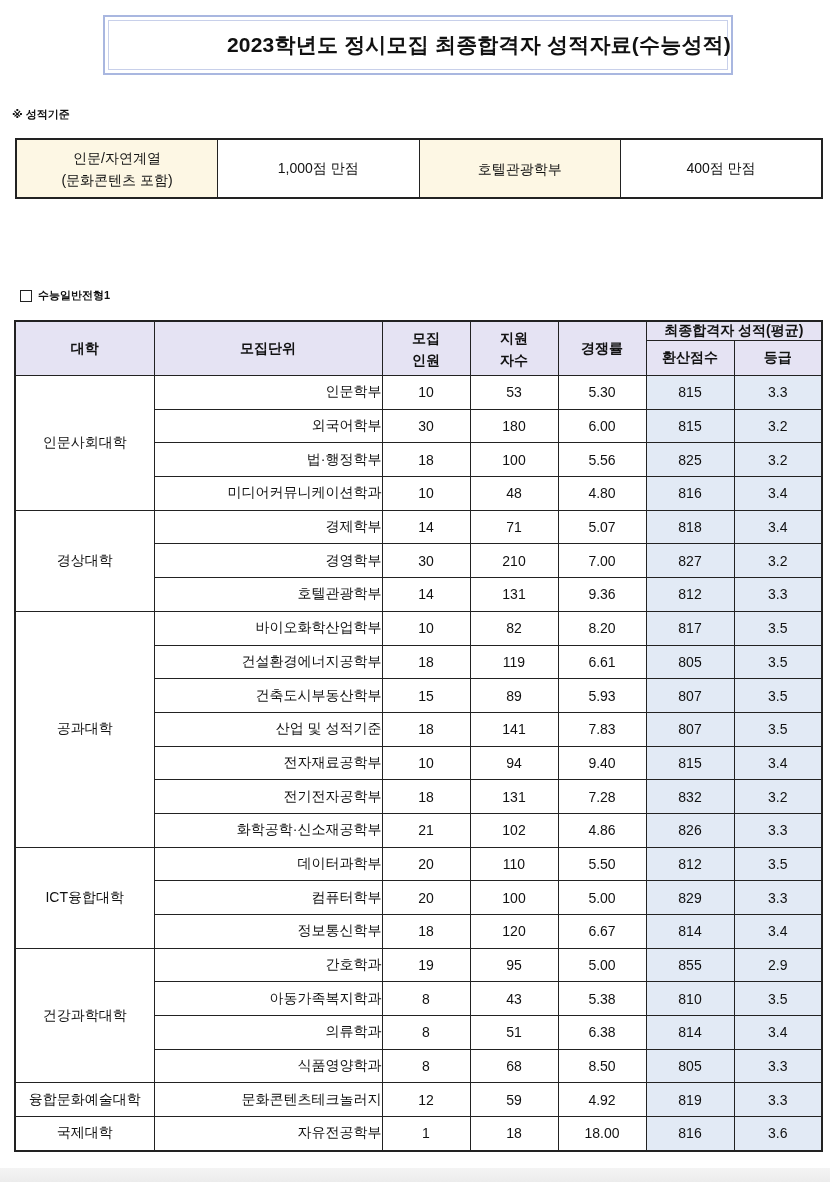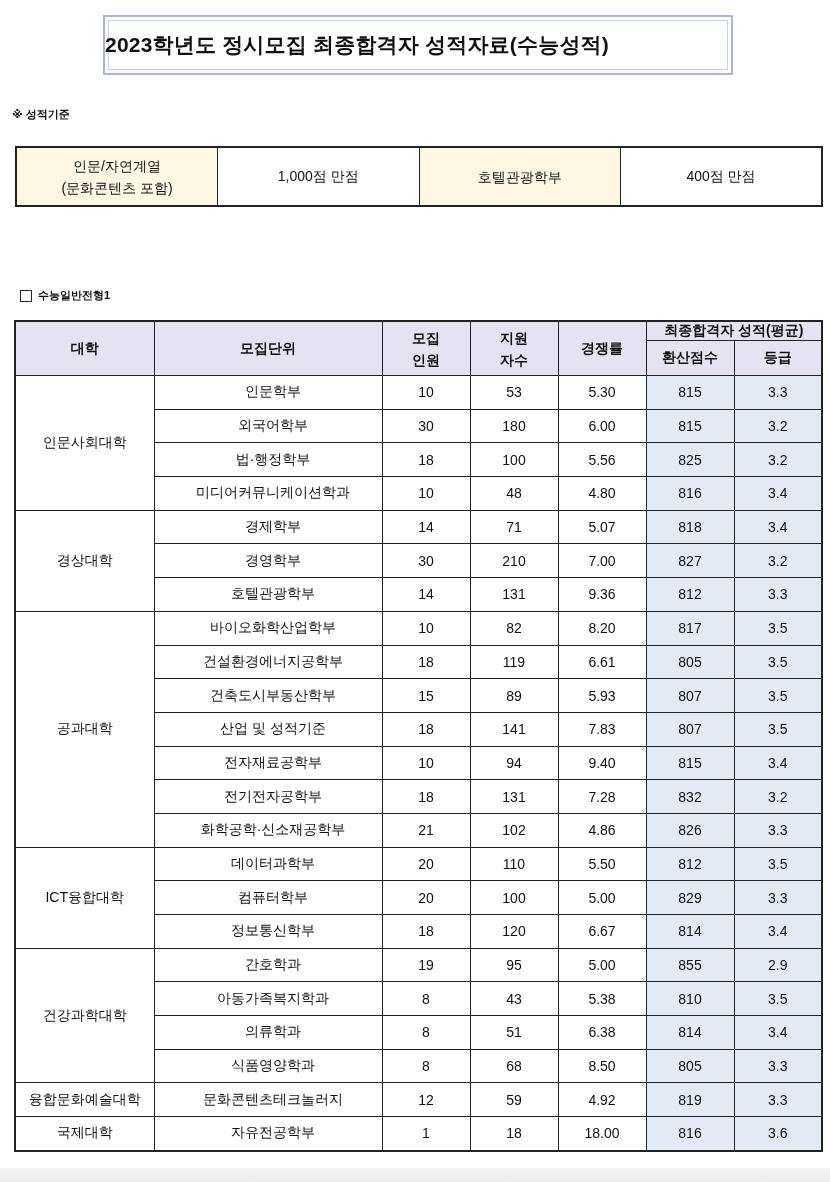--- a/index.html
+++ b/index.html
@@ -1,30 +1,30 @@
 <!DOCTYPE html>
 <html><head>
 <meta charset="utf-8">
 <style>
   html, body { margin:0; padding:0; }
   body { width:830px; height:1182px; background:#ffffff; font-family:"Liberation Sans","DejaVu Sans",sans-serif; color:#111; position:relative; overflow:hidden; }
-  .title-box { position:absolute; left:103px; top:15px; width:630px; height:60px; border:2px solid #a9b7e0; box-sizing:border-box; display:flex; align-items:center; justify-content:flex-start; }
+  .title-box { position:absolute; left:103px; top:15px; width:630px; height:60px; border:2px solid #a9b7e0; box-sizing:border-box; display:flex; align-items:center; justify-content:flex-end; }
   .title-box .inner { position:absolute; left:3px; top:3px; right:3px; bottom:3px; border:1px solid #c8d0ea; }
   .title { font-size:21px; font-weight:bold; letter-spacing:0.2px; position:relative; }
   .section-head { position:absolute; left:12px; font-size:11px; font-weight:bold; display:flex; align-items:center; gap:6px; }
   .sq { display:inline-block; width:12px; height:12px; border:1.5px solid #222; box-sizing:border-box; }
   table { border-collapse:collapse; position:absolute; }
   td, th { border:1px solid #222; text-align:center; font-size:14px; font-weight:normal; padding:0; }
-  .crit { left:15px; top:146px; width:808px; border:2px solid #222; }
+  .crit { left:15px; top:138px; width:808px; border:2px solid #222; }
   .crit td { height:57px; width:25%; }
   .crit .lbl { background:#fdf7e4; line-height:22px; }
   .main { left:14px; top:320px; width:809px; border:2px solid #222; }
   .main th { background:#e5e3f3; font-weight:bold; font-size:14px; }
   .main td { height:32.7px; }
-  .main td.unit { text-align:center; padding-left:10px; }
+  .main td.unit { text-align:right; padding-left:10px; }
   .main td.score { background:#e2eaf5; }
   .main td.college { }
   .bottom-shadow { position:absolute; left:0; right:0; top:1168px; height:14px; background:linear-gradient(#f4f4f4,#ececec); }
 </style>
 </head>
 <body>
 
 <div class="title-box">
   <div class="inner"></div>
   <div class="title">2023학년도 정시모집 최종합격자 성적자료(수능성적)</div>

